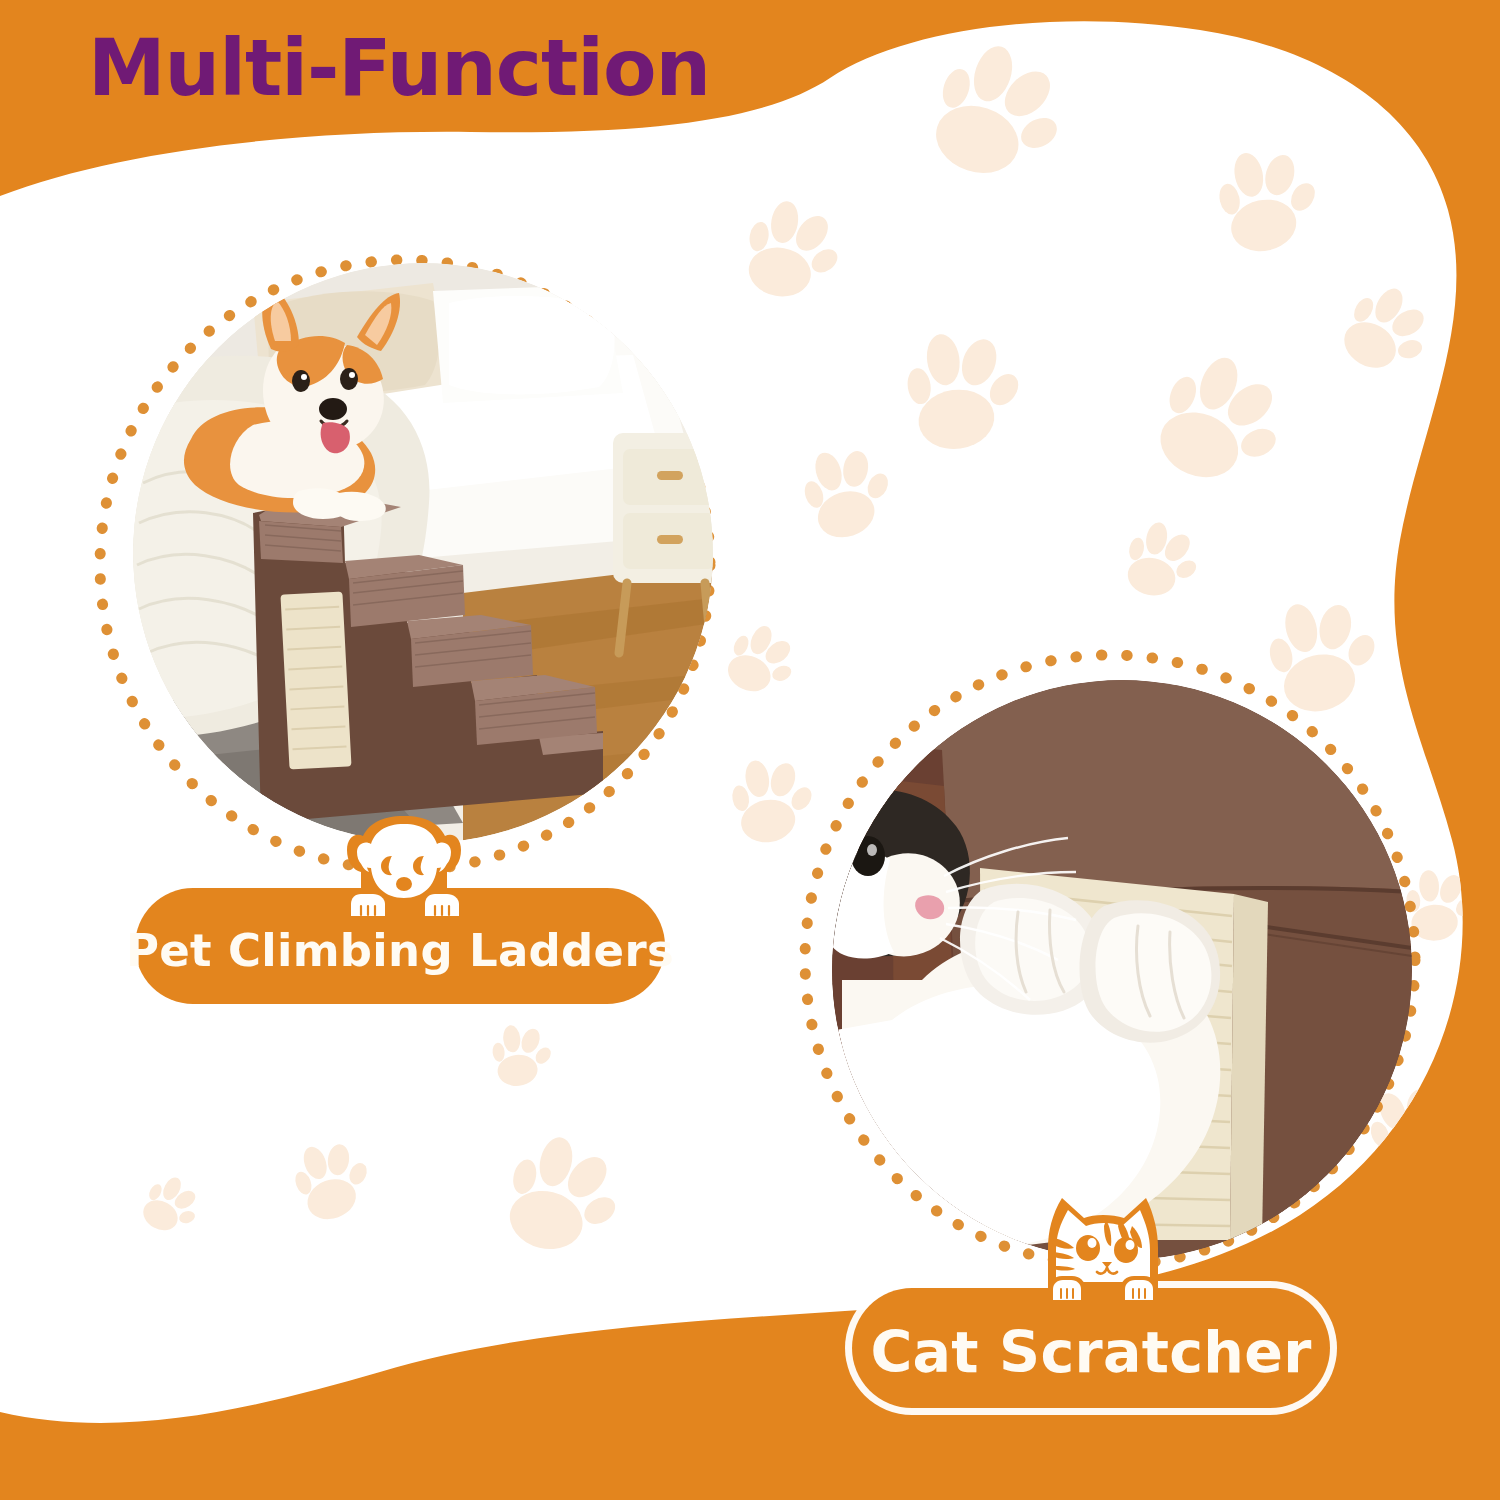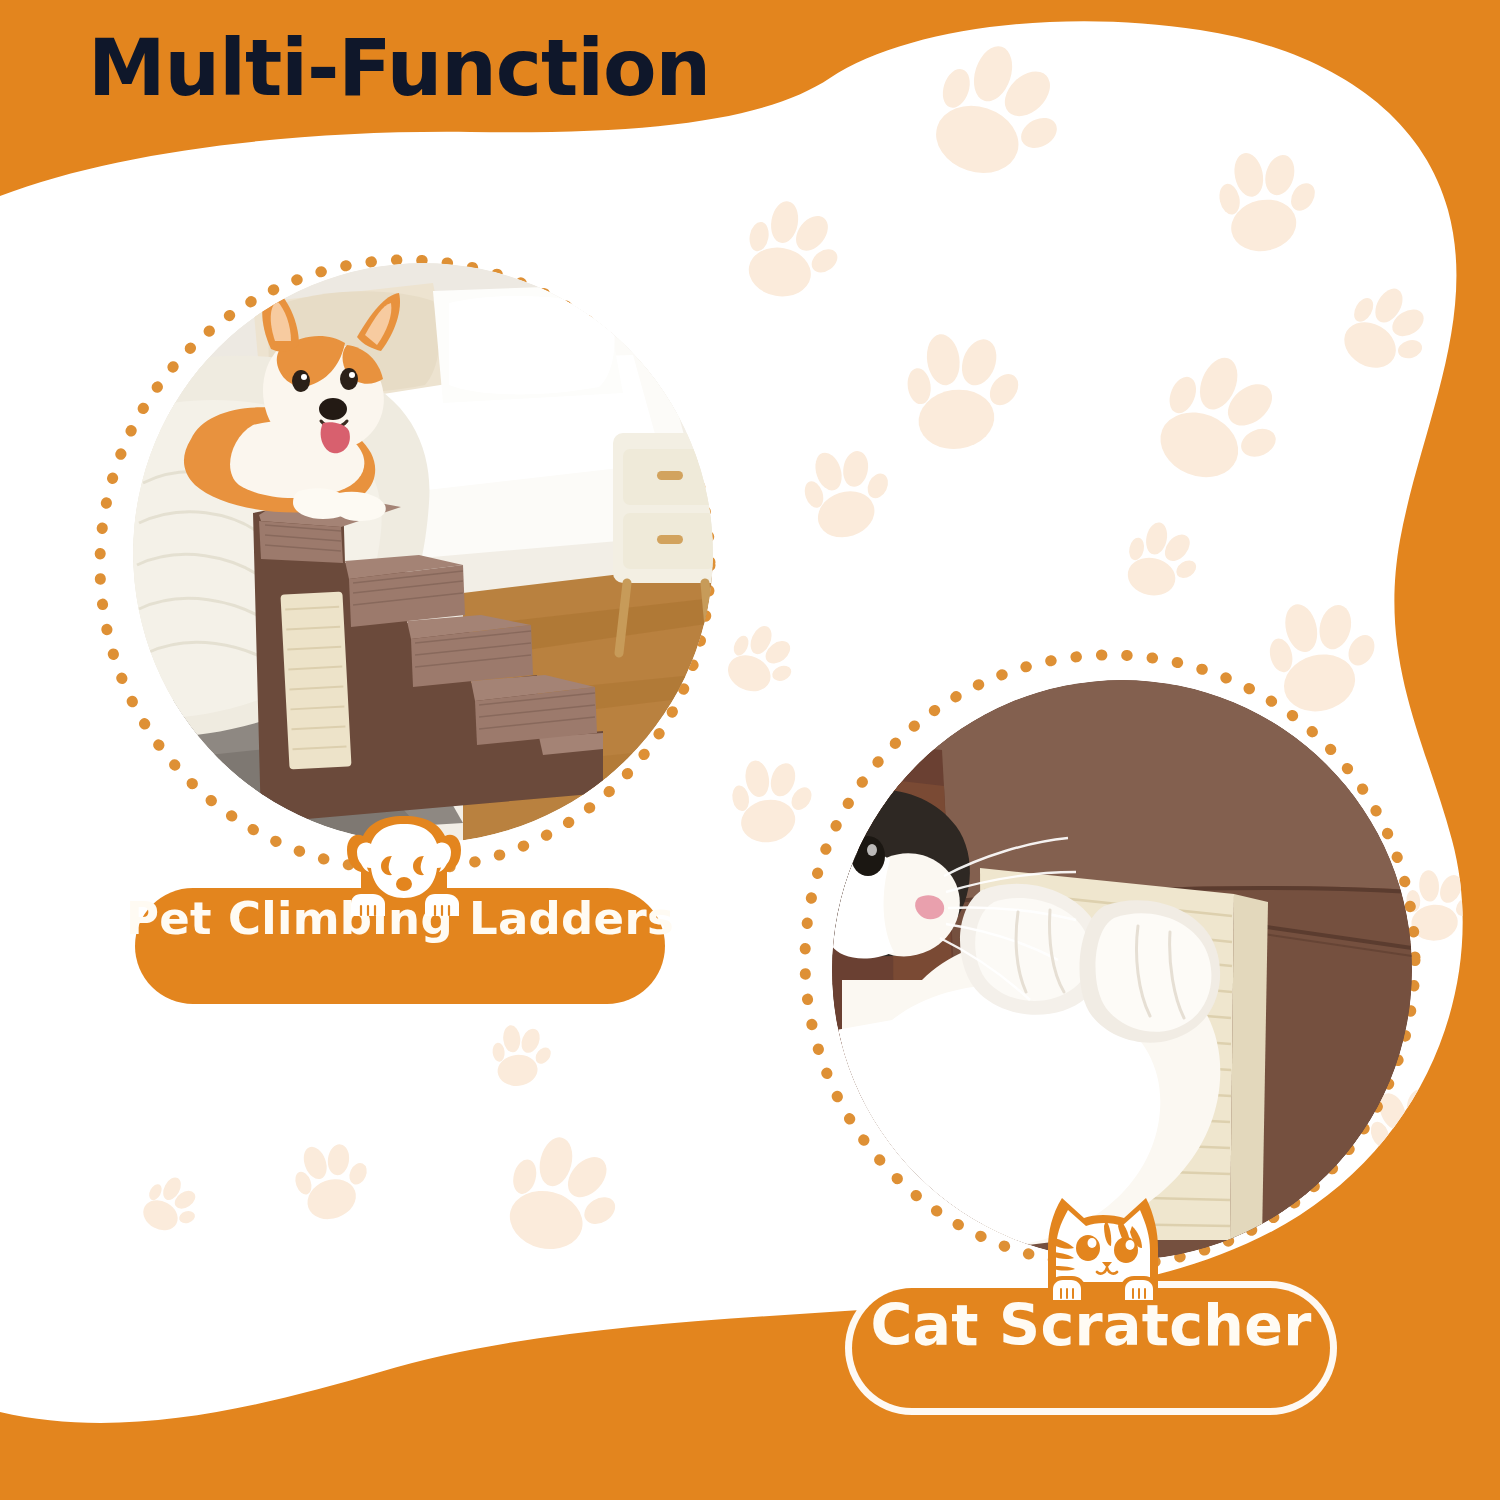--- a/index.html
+++ b/index.html
@@ -8,21 +8,21 @@
     font-family:"Liberation Sans", sans-serif;
     background:#E3851E;
   }
   #stage{position:relative;width:1500px;height:1500px;overflow:hidden;background:#E3851E;}
 
   .layer{position:absolute;inset:0;}
 
   
   #page-title{
     position:absolute;left:88px;top:28px;
-    font-size:78px;font-weight:700;color:#0f172a;
+    font-size:78px;font-weight:700;color:#701a75;
     letter-spacing:-1px;line-height:1.05;
     font-family:"DejaVu Sans","Liberation Sans",sans-serif;
     white-space:nowrap;
   }
 
   
   .photo-wrap{position:absolute;}
   .photo-disc{position:absolute;border-radius:50%;overflow:hidden;}
   .dot-ring{position:absolute;border-radius:50%;}
 
@@ -31,21 +31,21 @@
   #dog-photo{left:48px;top:18px;width:580px;height:580px;}
   #dog-dot-ring{left:0;top:0;width:640px;height:640px;}
 
   
   #cat-photo-wrap{left:790px;top:640px;width:640px;height:640px;}
   #cat-photo{left:42px;top:40px;width:580px;height:580px;}
   #cat-dot-ring{left:0;top:0;width:640px;height:640px;}
 
   
   .badge{
-    position:absolute;display:flex;justify-content:center;
+    position:absolute;display:flex;align-items:center;justify-content:center;
     background:#E3851E;border-radius:64px;
     color:#FFFBF3;font-weight:700;
     font-family:"DejaVu Sans","Liberation Sans",sans-serif;
     box-shadow:0 0 0 7px rgba(255,255,255,.95);
   }
   #badge-dog{left:135px;top:888px;width:530px;height:116px;font-size:45px;letter-spacing:.3px;}
   #badge-cat{left:852px;top:1288px;width:478px;height:120px;font-size:57px;letter-spacing:.3px;}
 
   .badge-label{position:relative;top:4px;white-space:nowrap;}
 

